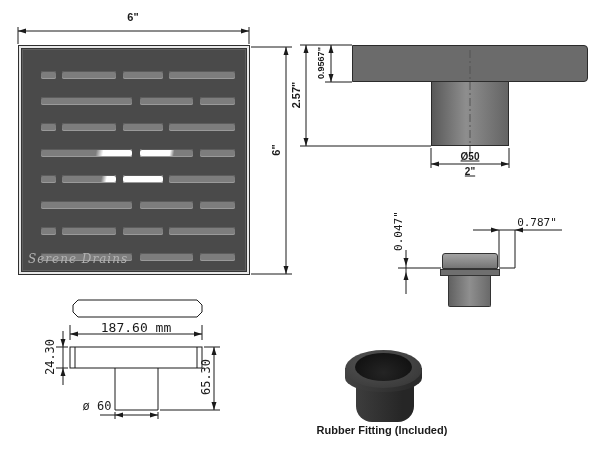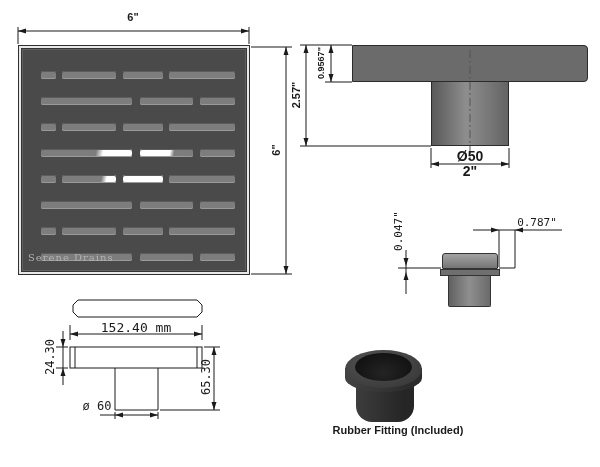--- a/index.html
+++ b/index.html
@@ -3,28 +3,28 @@
 <meta charset="utf-8">
 <style>
   html,body{margin:0;padding:0;background:#ffffff;}
   #canvas{position:relative;width:600px;height:467px;background:#ffffff;overflow:hidden;
           font-family:"Liberation Sans",sans-serif;}
   
   .label{position:absolute;color:#1a1a1a;white-space:nowrap;transform:translate(-50%,-50%);
          font-family:"Liberation Sans",sans-serif;}
   .rot{transform:translate(-50%,-50%) rotate(-90deg);}
   .b11{font-size:11px;font-weight:bold;}
-  .b10{font-size:14px;font-weight:bold;}
+  .b10{font-size:10px;font-weight:bold;text-decoration:underline;}
   .s9{font-size:9px;font-weight:bold;}
   .cad11{font-family:"DejaVu Sans Mono",monospace;font-size:11px;}
   .cad12{font-family:"DejaVu Sans Mono",monospace;font-size:12px;}
   .cad13{font-family:"DejaVu Sans Mono",monospace;font-size:13px;}
-  .logo{position:absolute;left:28px;top:252px;font-family:"DejaVu Serif",serif;
-        font-size:10px;color:#b2b2b2;letter-spacing:1px;}
-  .caption{position:absolute;left:318px;top:424px;width:160px;text-align:center;
+  .logo{position:absolute;left:28px;top:252px;font-family:"DejaVu Serif",serif;font-style:italic;
+        font-size:12px;color:#b2b2b2;letter-spacing:1px;}
+  .caption{position:absolute;left:302px;top:424px;width:160px;text-align:center;
            font-size:11px;font-weight:bold;color:#1a1a1a;}
   
   .grate-frame{position:absolute;left:18px;top:45px;width:230px;height:228px;
                border:1px solid #2f2f2f;background:#e8e8e8;}
   .grate-body{position:absolute;left:21px;top:48px;width:224px;height:222px;
               background:#4a4a4a;border:1px solid #353535;box-shadow:inset 0 0 0 1px #606060;}
   .grate-slot-area{position:absolute;left:19px;top:0;width:194px;height:222px;}
   .grate-row{position:absolute;left:0;width:194px;height:8px;display:flex;justify-content:space-between;}
   .slot{height:8px;border-radius:2px;box-shadow:inset 0 1px 0 #5c5c5c, inset 0 -1px 0 #9a9a9a;}
   .f-gray{background:#7d7d7d;}
@@ -210,18 +210,18 @@
   <div class="label b11 rot" style="left:276px;top:150px;">6"</div>
 
   <div class="label b11 rot" style="left:296px;top:95px;">2.57"</div>
   <div class="label s9  rot" style="left:321px;top:63px;">0.9567"</div>
   <div class="label b10" style="left:470px;top:156px;">Ø50</div>
   <div class="label b10" style="left:470px;top:171px;">2"</div>
 
   <div class="label cad11 rot" style="left:398px;top:231px;">0.047"</div>
   <div class="label cad11" style="left:537px;top:222px;">0.787"</div>
 
-  <div class="label cad13" style="left:136px;top:327px;">152.40 mm</div>
+  <div class="label cad13" style="left:136px;top:327px;">187.60 mm</div>
   <div class="label cad12 rot" style="left:50px;top:357px;">24.30</div>
   <div class="label cad12 rot" style="left:206px;top:377px;">65.30</div>
   <div class="label cad12" style="left:97px;top:406px;">ø 60</div>
 
 </div>
 
 </body></html>

